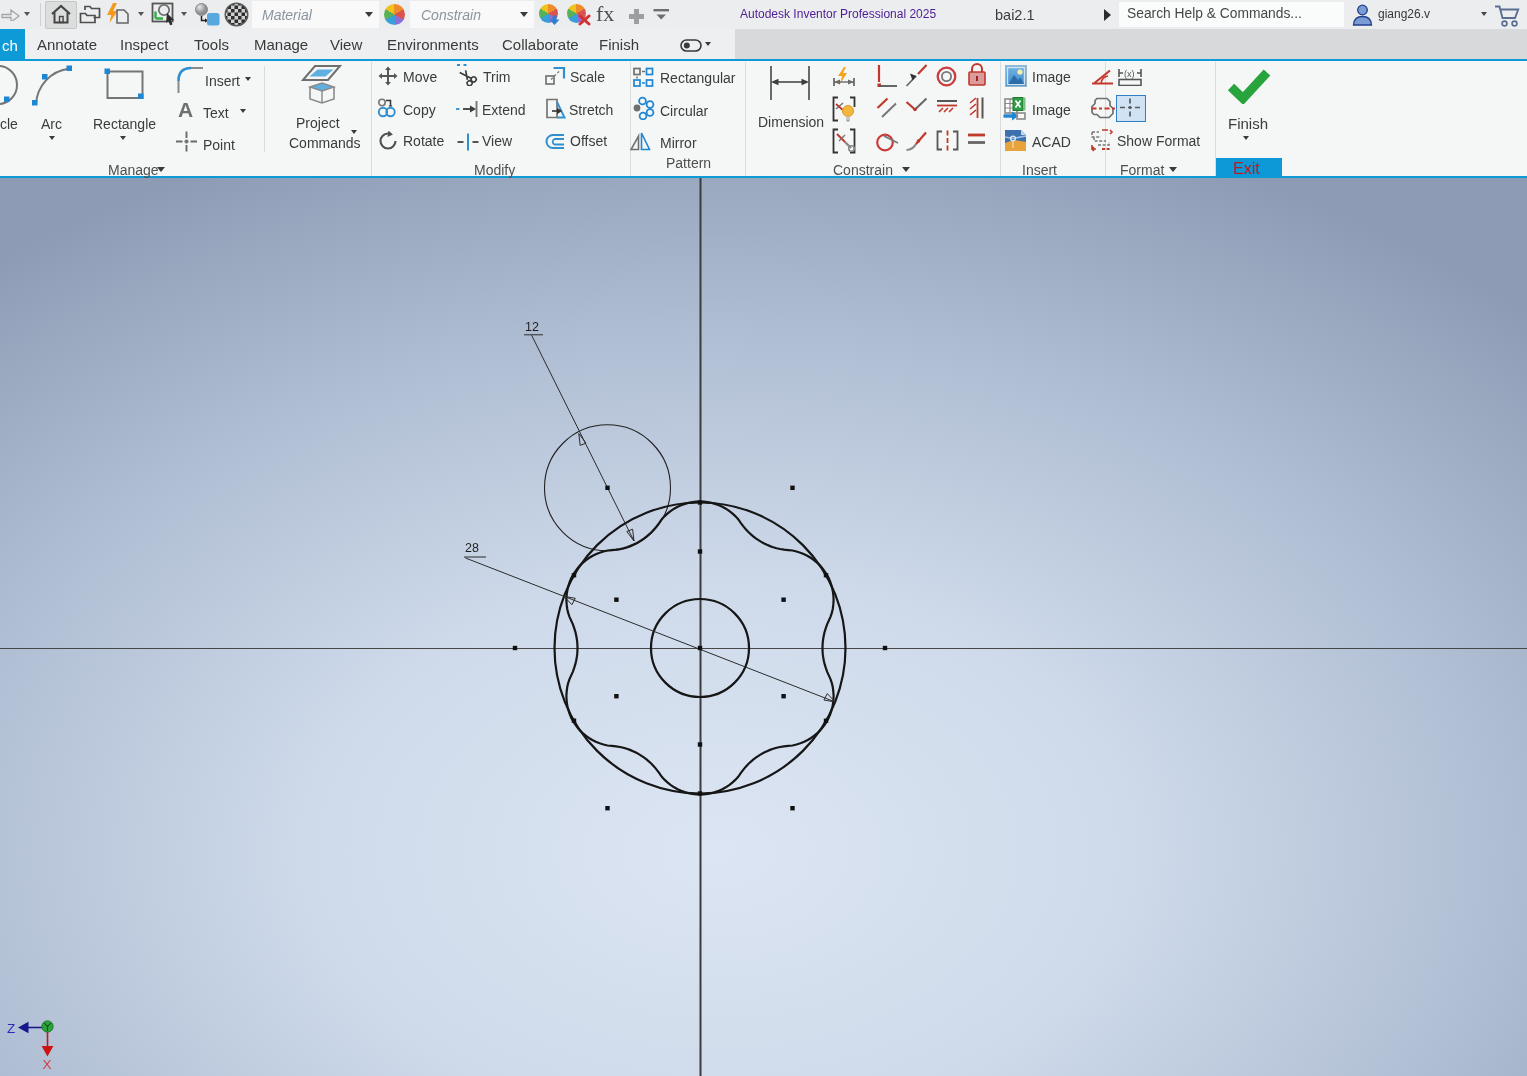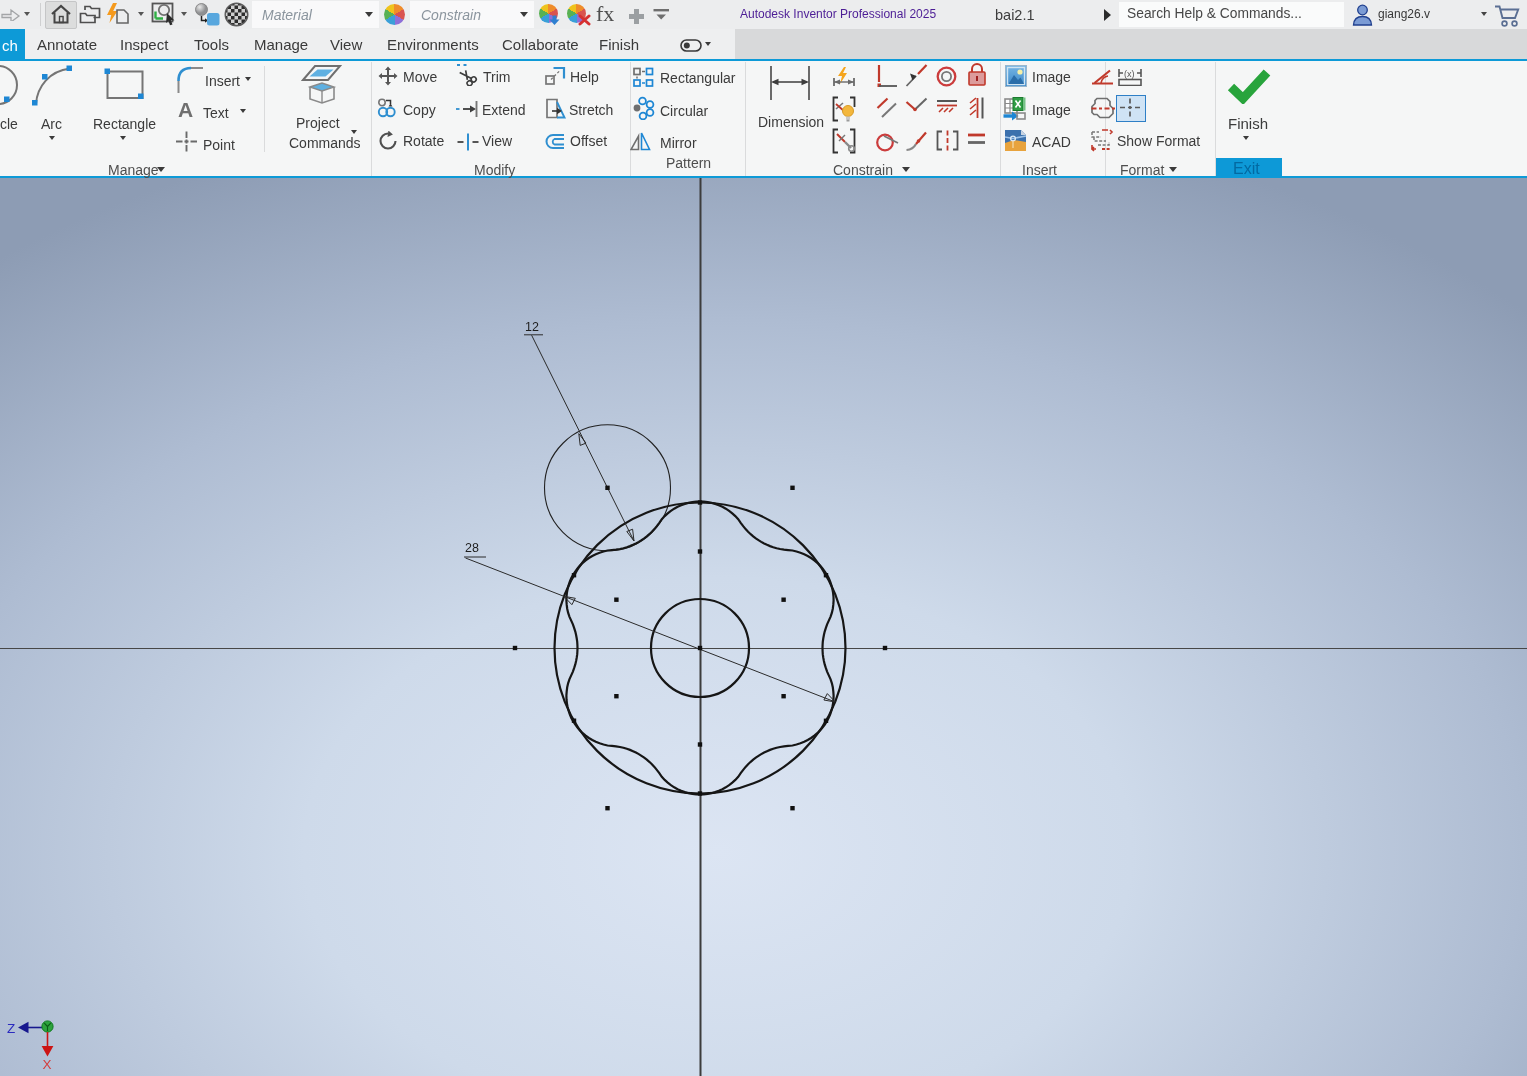--- a/index.html
+++ b/index.html
@@ -265,21 +265,21 @@
 <svg class="ic" style="left:457px;top:132px" width="22" height="20">
     <path d="M0.5,10 h6 M15.5,10 h6" stroke="#555" stroke-width="1.9"></path>
     <line x1="11" y1="1.5" x2="11" y2="18.5" stroke="#2f8fd0" stroke-width="2"></line>
   </svg>
 <div class="lb" style="left:482px;top:134px">View</div>
 <svg class="ic" style="left:544px;top:66px" width="22" height="20">
     <rect x="2" y="10" width="8" height="8" fill="none" stroke="#767676" stroke-width="1.7"></rect>
     <path d="M7,13.5 L16,4.5" stroke="#767676" stroke-width="1.3" stroke-dasharray="2.5 2"></path>
     <path d="M9.5,2 H20 V12.5" fill="none" stroke="#2f8fd0" stroke-width="2.2"></path>
   </svg>
-<div class="lb" style="left:570px;top:70px">Help</div>
+<div class="lb" style="left:570px;top:70px">Scale</div>
 <svg class="ic" style="left:544px;top:98px" width="23" height="21">
     <path d="M3,1.5 H13 V19.5 H3 Z" fill="none" stroke="#767676" stroke-width="1.7"></path>
     <path d="M13,4 L20.5,19.5 H13" fill="none" stroke="#2f8fd0" stroke-width="1.9"></path>
     <path d="M8,13 h6" stroke="#333" stroke-width="1.6"></path>
     <polygon points="13,9.8 18,13 13,16.2" fill="#333"></polygon>
   </svg>
 <div class="lb" style="left:569px;top:103px">Stretch</div>
 <svg class="ic" style="left:543px;top:131px" width="23" height="20">
     <path d="M21,4 H10 A6.5,6.5 0 0 0 10,17 H21" fill="none" stroke="#2f8fd0" stroke-width="2"></path>
     <path d="M21,8 H11.5 A3,3 0 0 0 11.5,13.5 H21" fill="none" stroke="#2f8fd0" stroke-width="1.8"></path>
@@ -464,13 +464,13 @@
 <div class="lb" style="left:1117px;top:134px">Show Format</div>
 <div class="sec" style="left:1120px;top:163px">Format</div>
 <div class="dt" style="left:1169px;top:167px"></div>
 
 <svg class="ic" style="left:1226px;top:68px" width="46" height="36">
     <path d="M5,19 L17,30.5 L41,4.5" fill="none" stroke="#28a43c" stroke-width="9"></path>
   </svg>
 <div class="lb" style="left:1228px;top:116px;font-size:15px">Finish</div>
 <div class="dts" style="left:1243px;top:136px"></div>
 <div class="abs" style="left:1215.5px;top:158px;width:66.5px;height:19px;background:#0d99d7"></div>
-<div class="abs" style="left:1233px;top:159.5px;font-size:16px;color:#0369a1">Exit</div>
+<div class="abs" style="left:1233px;top:159.5px;font-size:16px;color:#b91c1c">Exit</div>
 
 </body></html>

